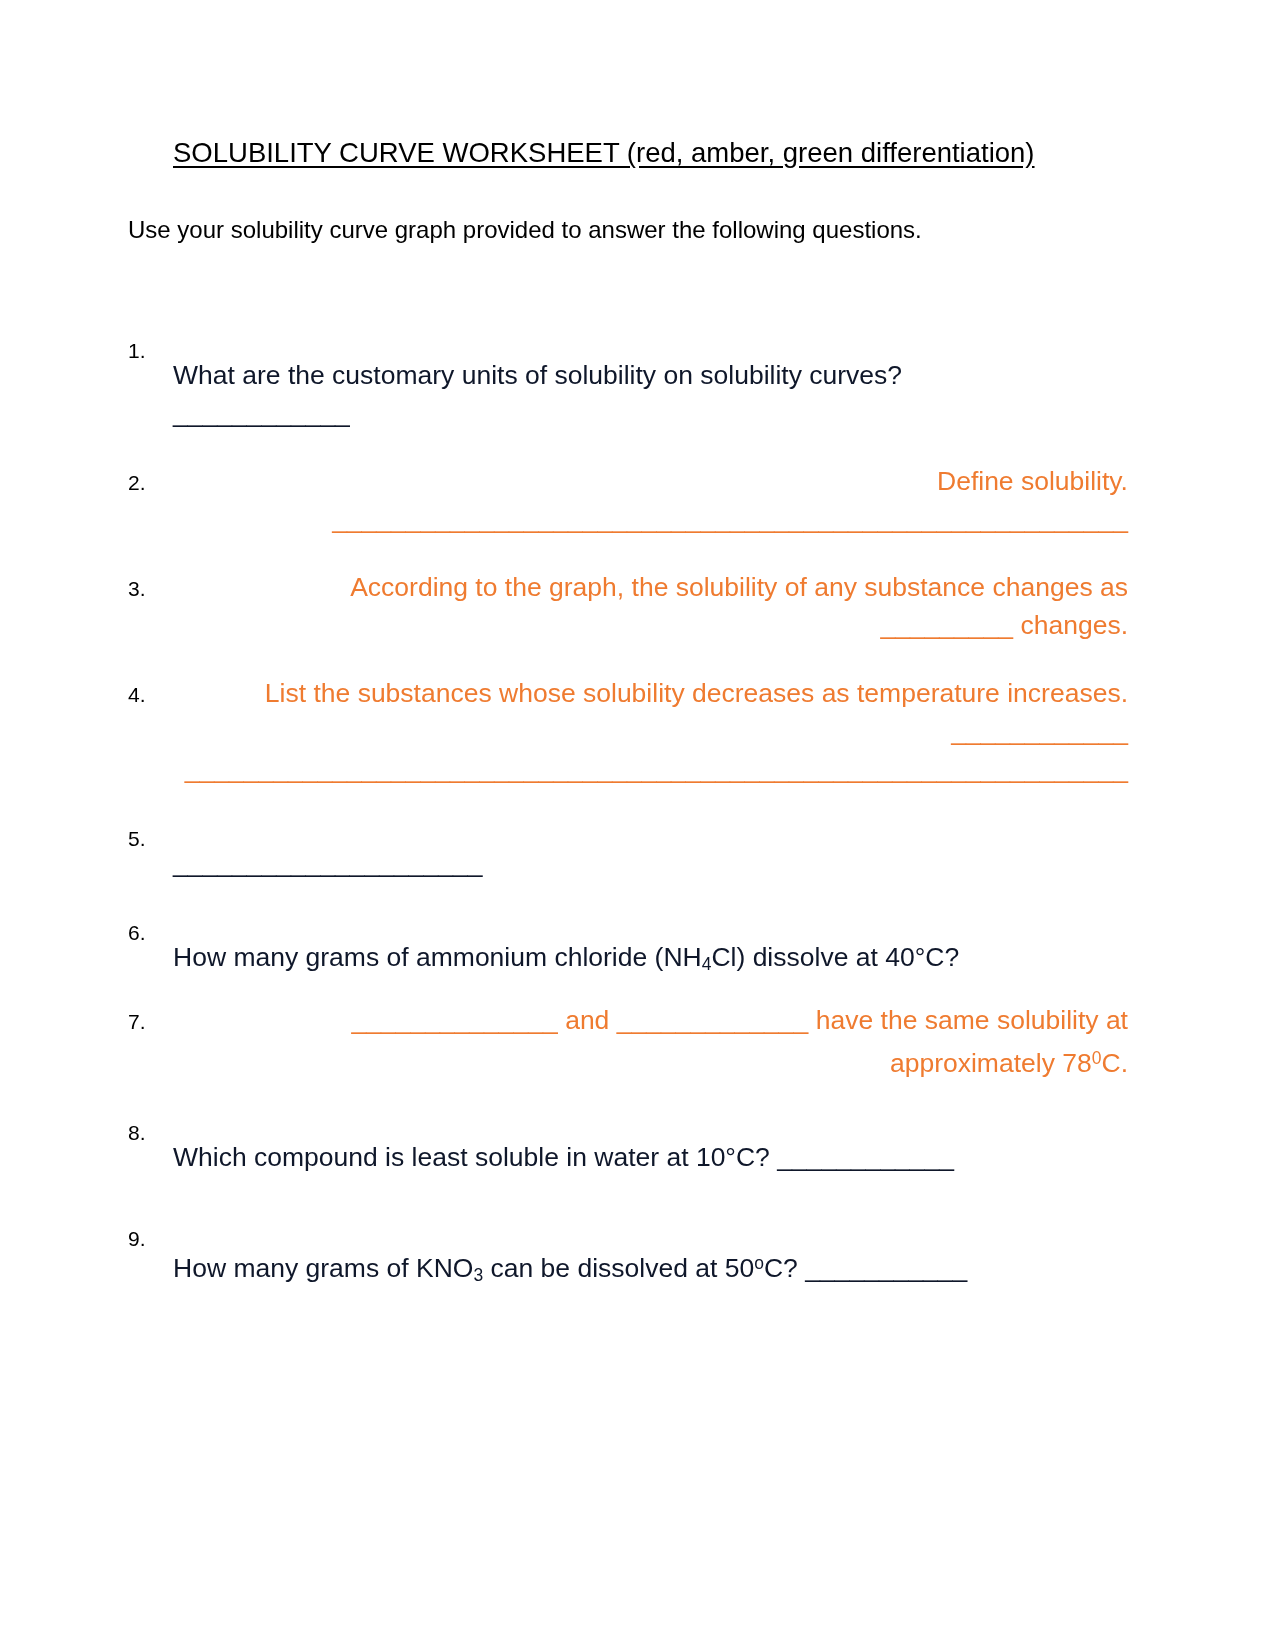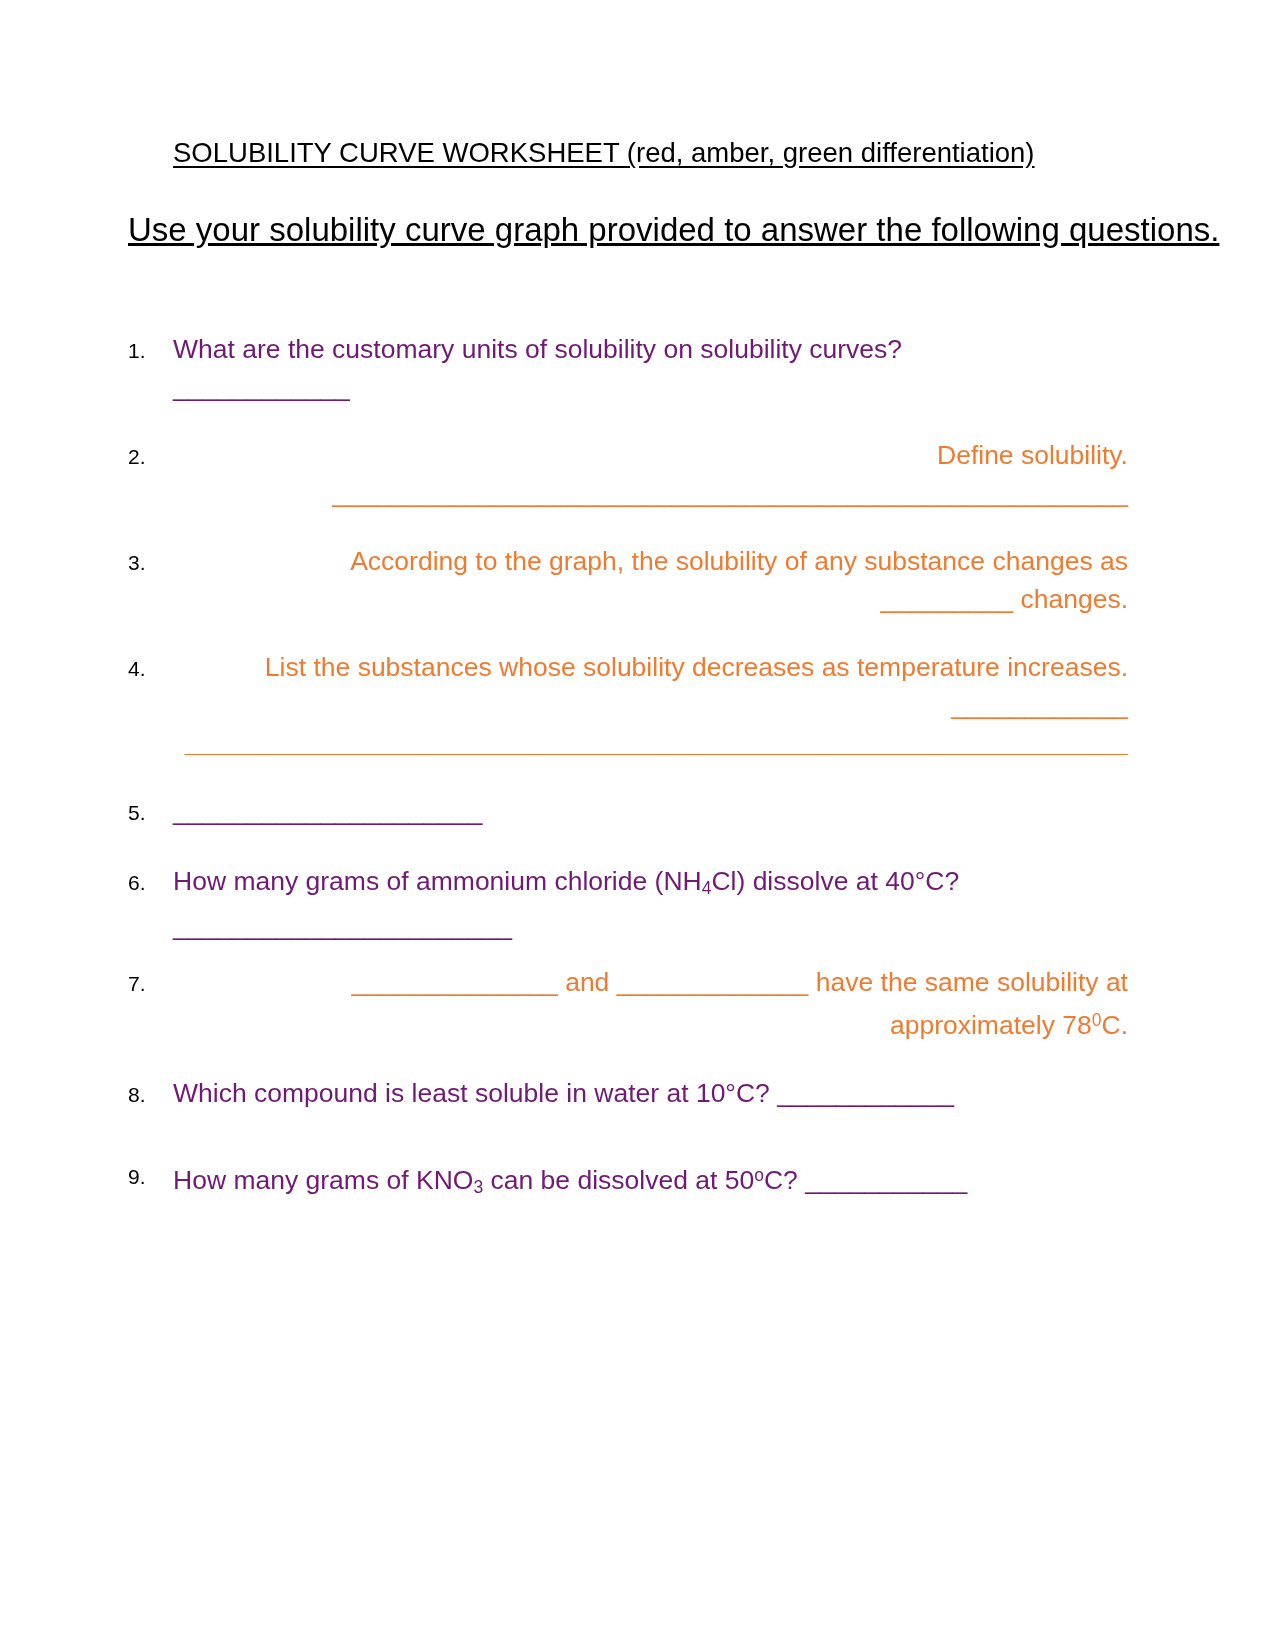--- a/index.html
+++ b/index.html
@@ -31,25 +31,24 @@
     line-height: 34px;
     color: #000000;
     white-space: nowrap;
     text-decoration: underline;
     text-underline-offset: 4px;
   }
   .intro {
     position: absolute;
     left: 128px;
     top: 213px;
-    font-size: 33px;
+    font-size: 24px;
     line-height: 34px;
     color: #000000;
     white-space: nowrap;
-    text-decoration: underline;
   }
   .qlist {
     position: absolute;
     left: 128px;
     top: 330px;
     width: 1000px;
   }
   .qrow {
     display: flex;
     align-items: flex-start;
@@ -63,21 +62,21 @@
     color: #000000;
     text-align: left;
     padding-top: 2px;
   }
   .qnum.wide { width: 45px; }
   .qtext {
     flex: 1 1 auto;
     font-size: 26.5px;
     line-height: 38px;
   }
-  .green { color: #701a75; }
+  .green { color: #0f172a; margin-top: 26px; }
   .amber { color: #ef7b30; text-align: right; }
   .red   { color: #f80000; }
   sub { font-size: 0.66em; vertical-align: -0.25em; }
   sup { font-size: 0.66em; vertical-align: 0.45em; }
   .spacer-sm { height: 18px; }
   .spacer-md { height: 30px; }
   .spacer-lg { height: 42px; }
   .indent-a {
     padding-left: 72px;
     font-size: 26.5px;
@@ -122,36 +121,35 @@
     </div>
     <div class="spacer-md"></div>
 
     <div class="qrow">
       <div class="qnum">4.</div>
       <div class="qtext amber">
         <span>List the substances whose solubility decreases as temperature increases.</span>
         <div>____________</div>
       </div>
     </div>
-    <div class="qtext amber" style="margin-left:-50px;font-weight:bold;">________________________________________________________________</div>
+    <div class="qtext amber" style="margin-left:-50px;">________________________________________________________________</div>
     <div class="spacer-md"></div>
 
     <div class="qrow">
       <div class="qnum">5.</div>
       <div class="qtext green">
         <div>_____________________</div>
       </div>
     </div>
     <div class="spacer-md"></div>
 
     <div class="qrow">
       <div class="qnum">6.</div>
       <div class="qtext green">
         <span>How many grams of ammonium chloride (NH</span><sub>4</sub><span>Cl) dissolve at 40°C?</span>
-        <div>_______________________</div>
       </div>
     </div>
     <div class="spacer-sm"></div>
 
     <div class="qrow">
       <div class="qnum">7.</div>
       <div class="qtext amber">
         <span>______________</span><span> and </span><span>_____________</span><span> have the same solubility at</span>
         <div><span>approximately 78</span><sup>0</sup><span>C.</span></div>
       </div>

